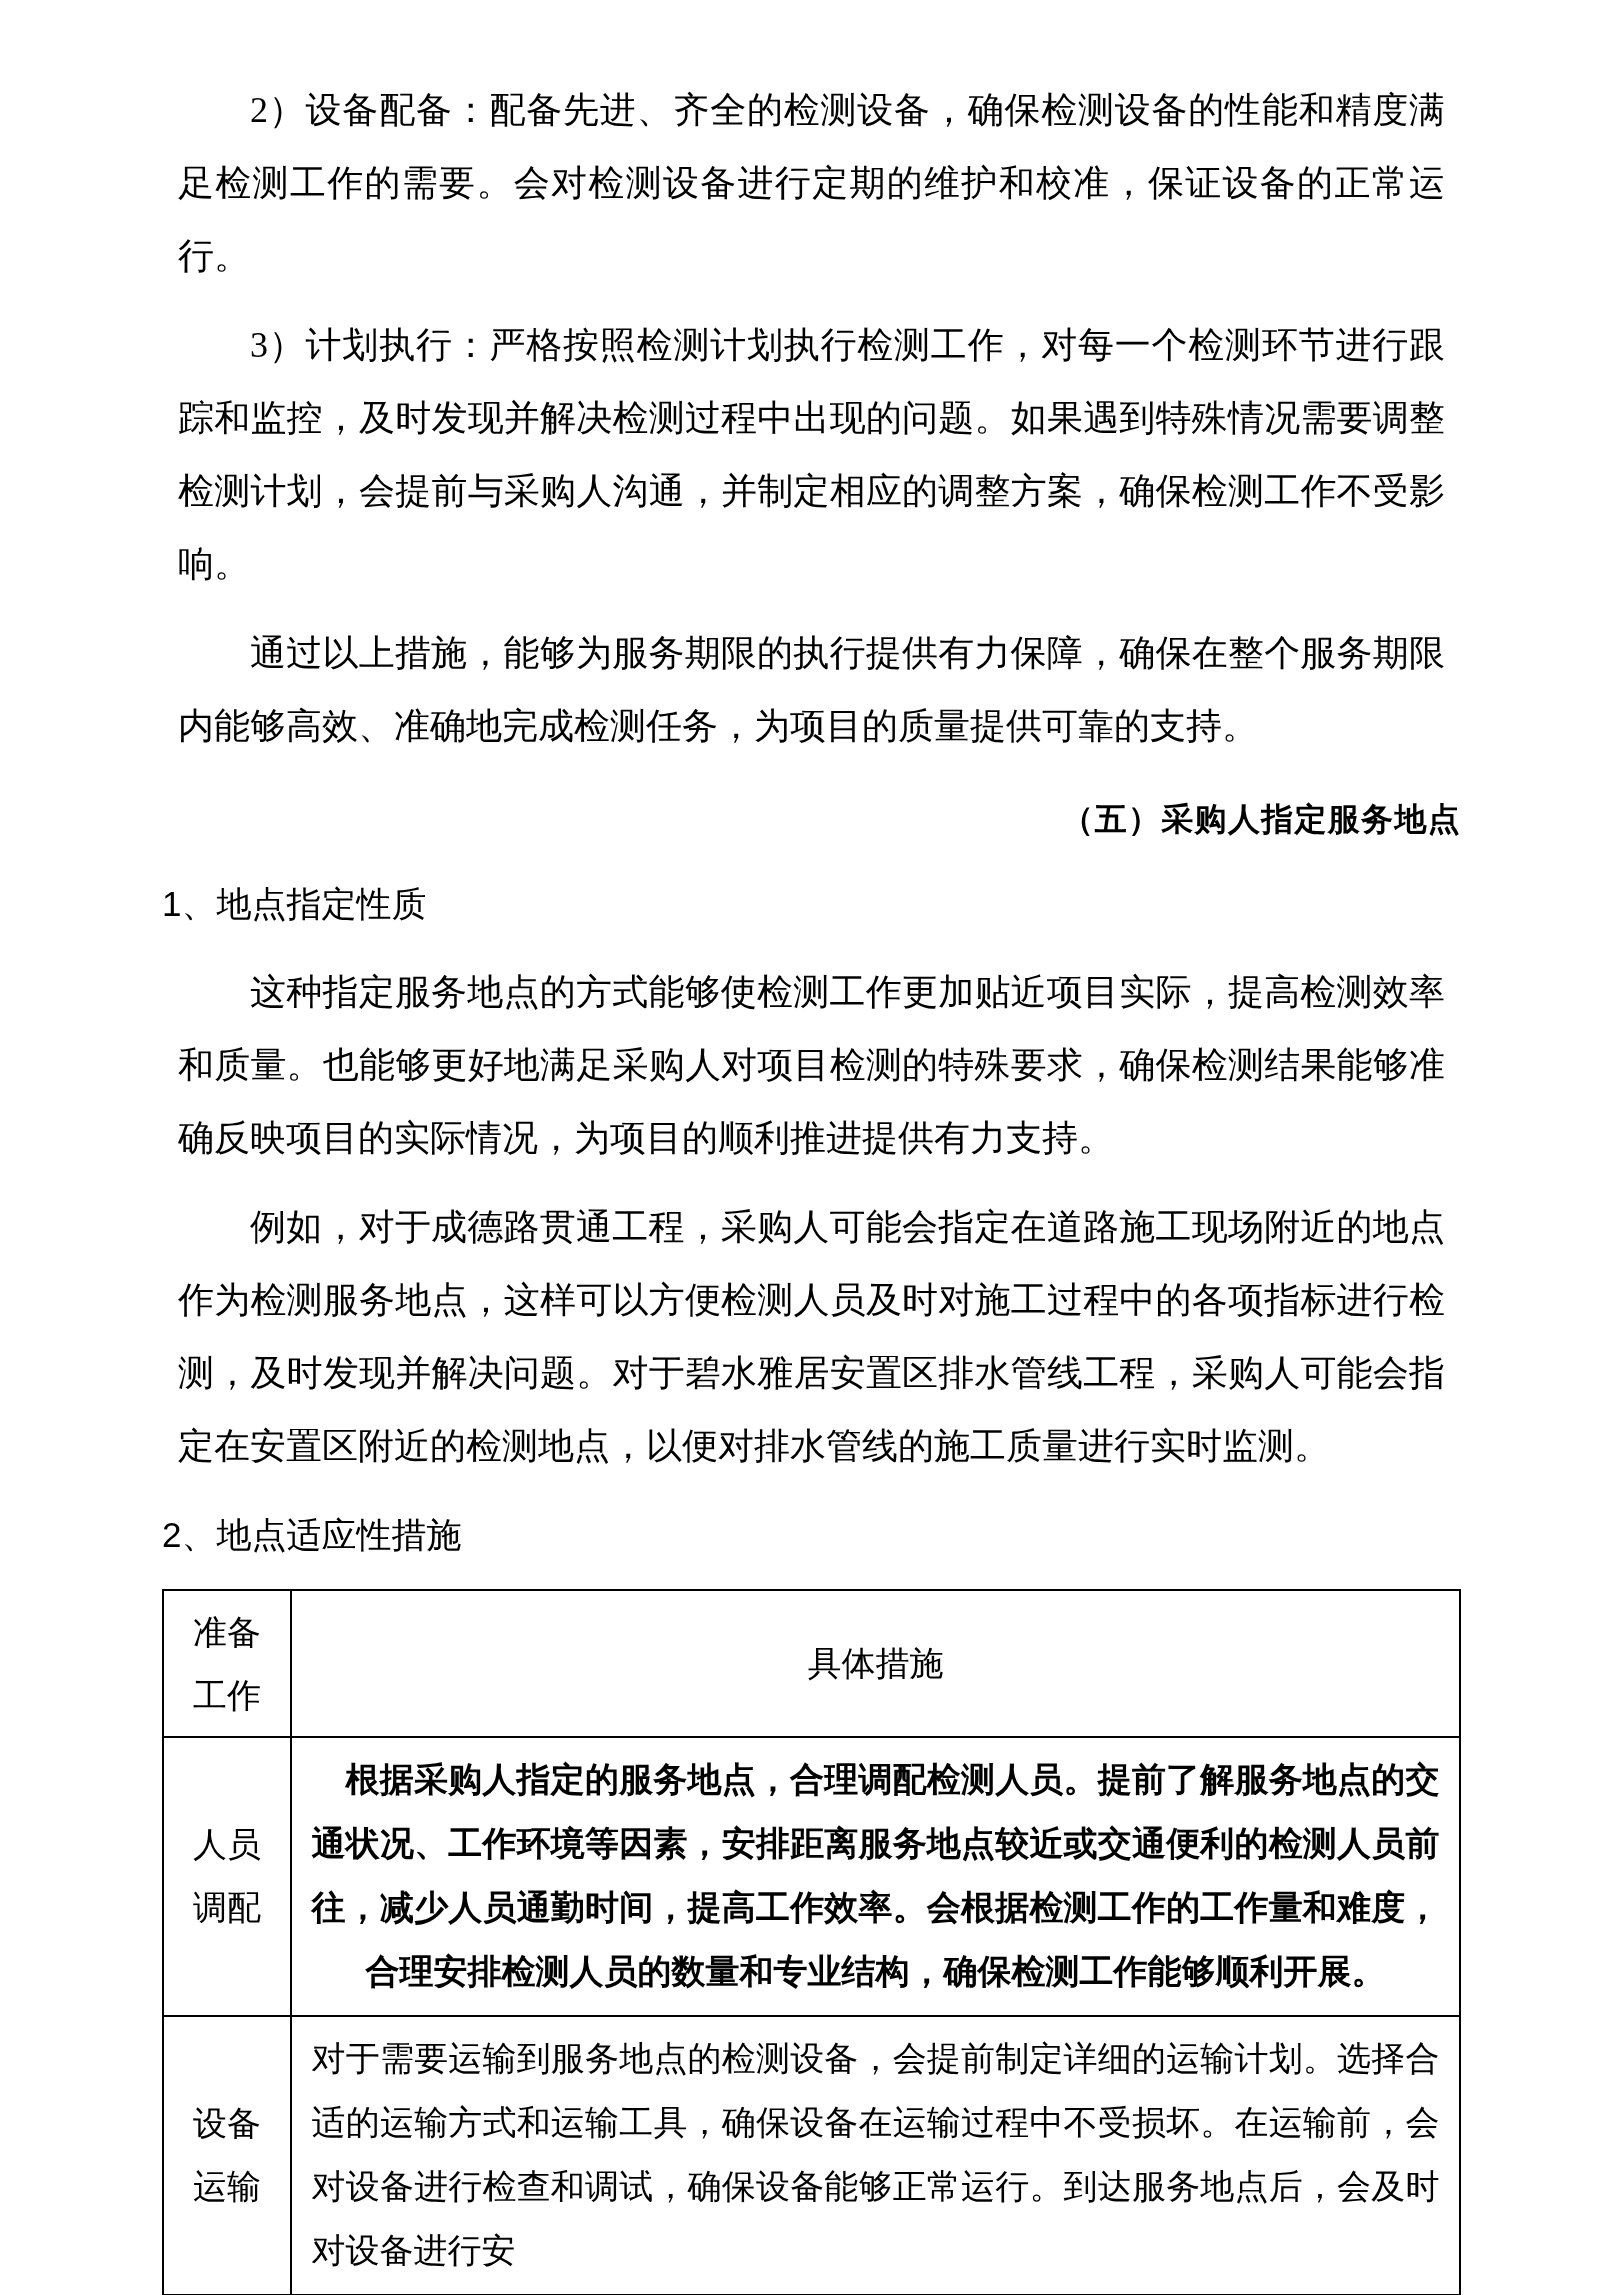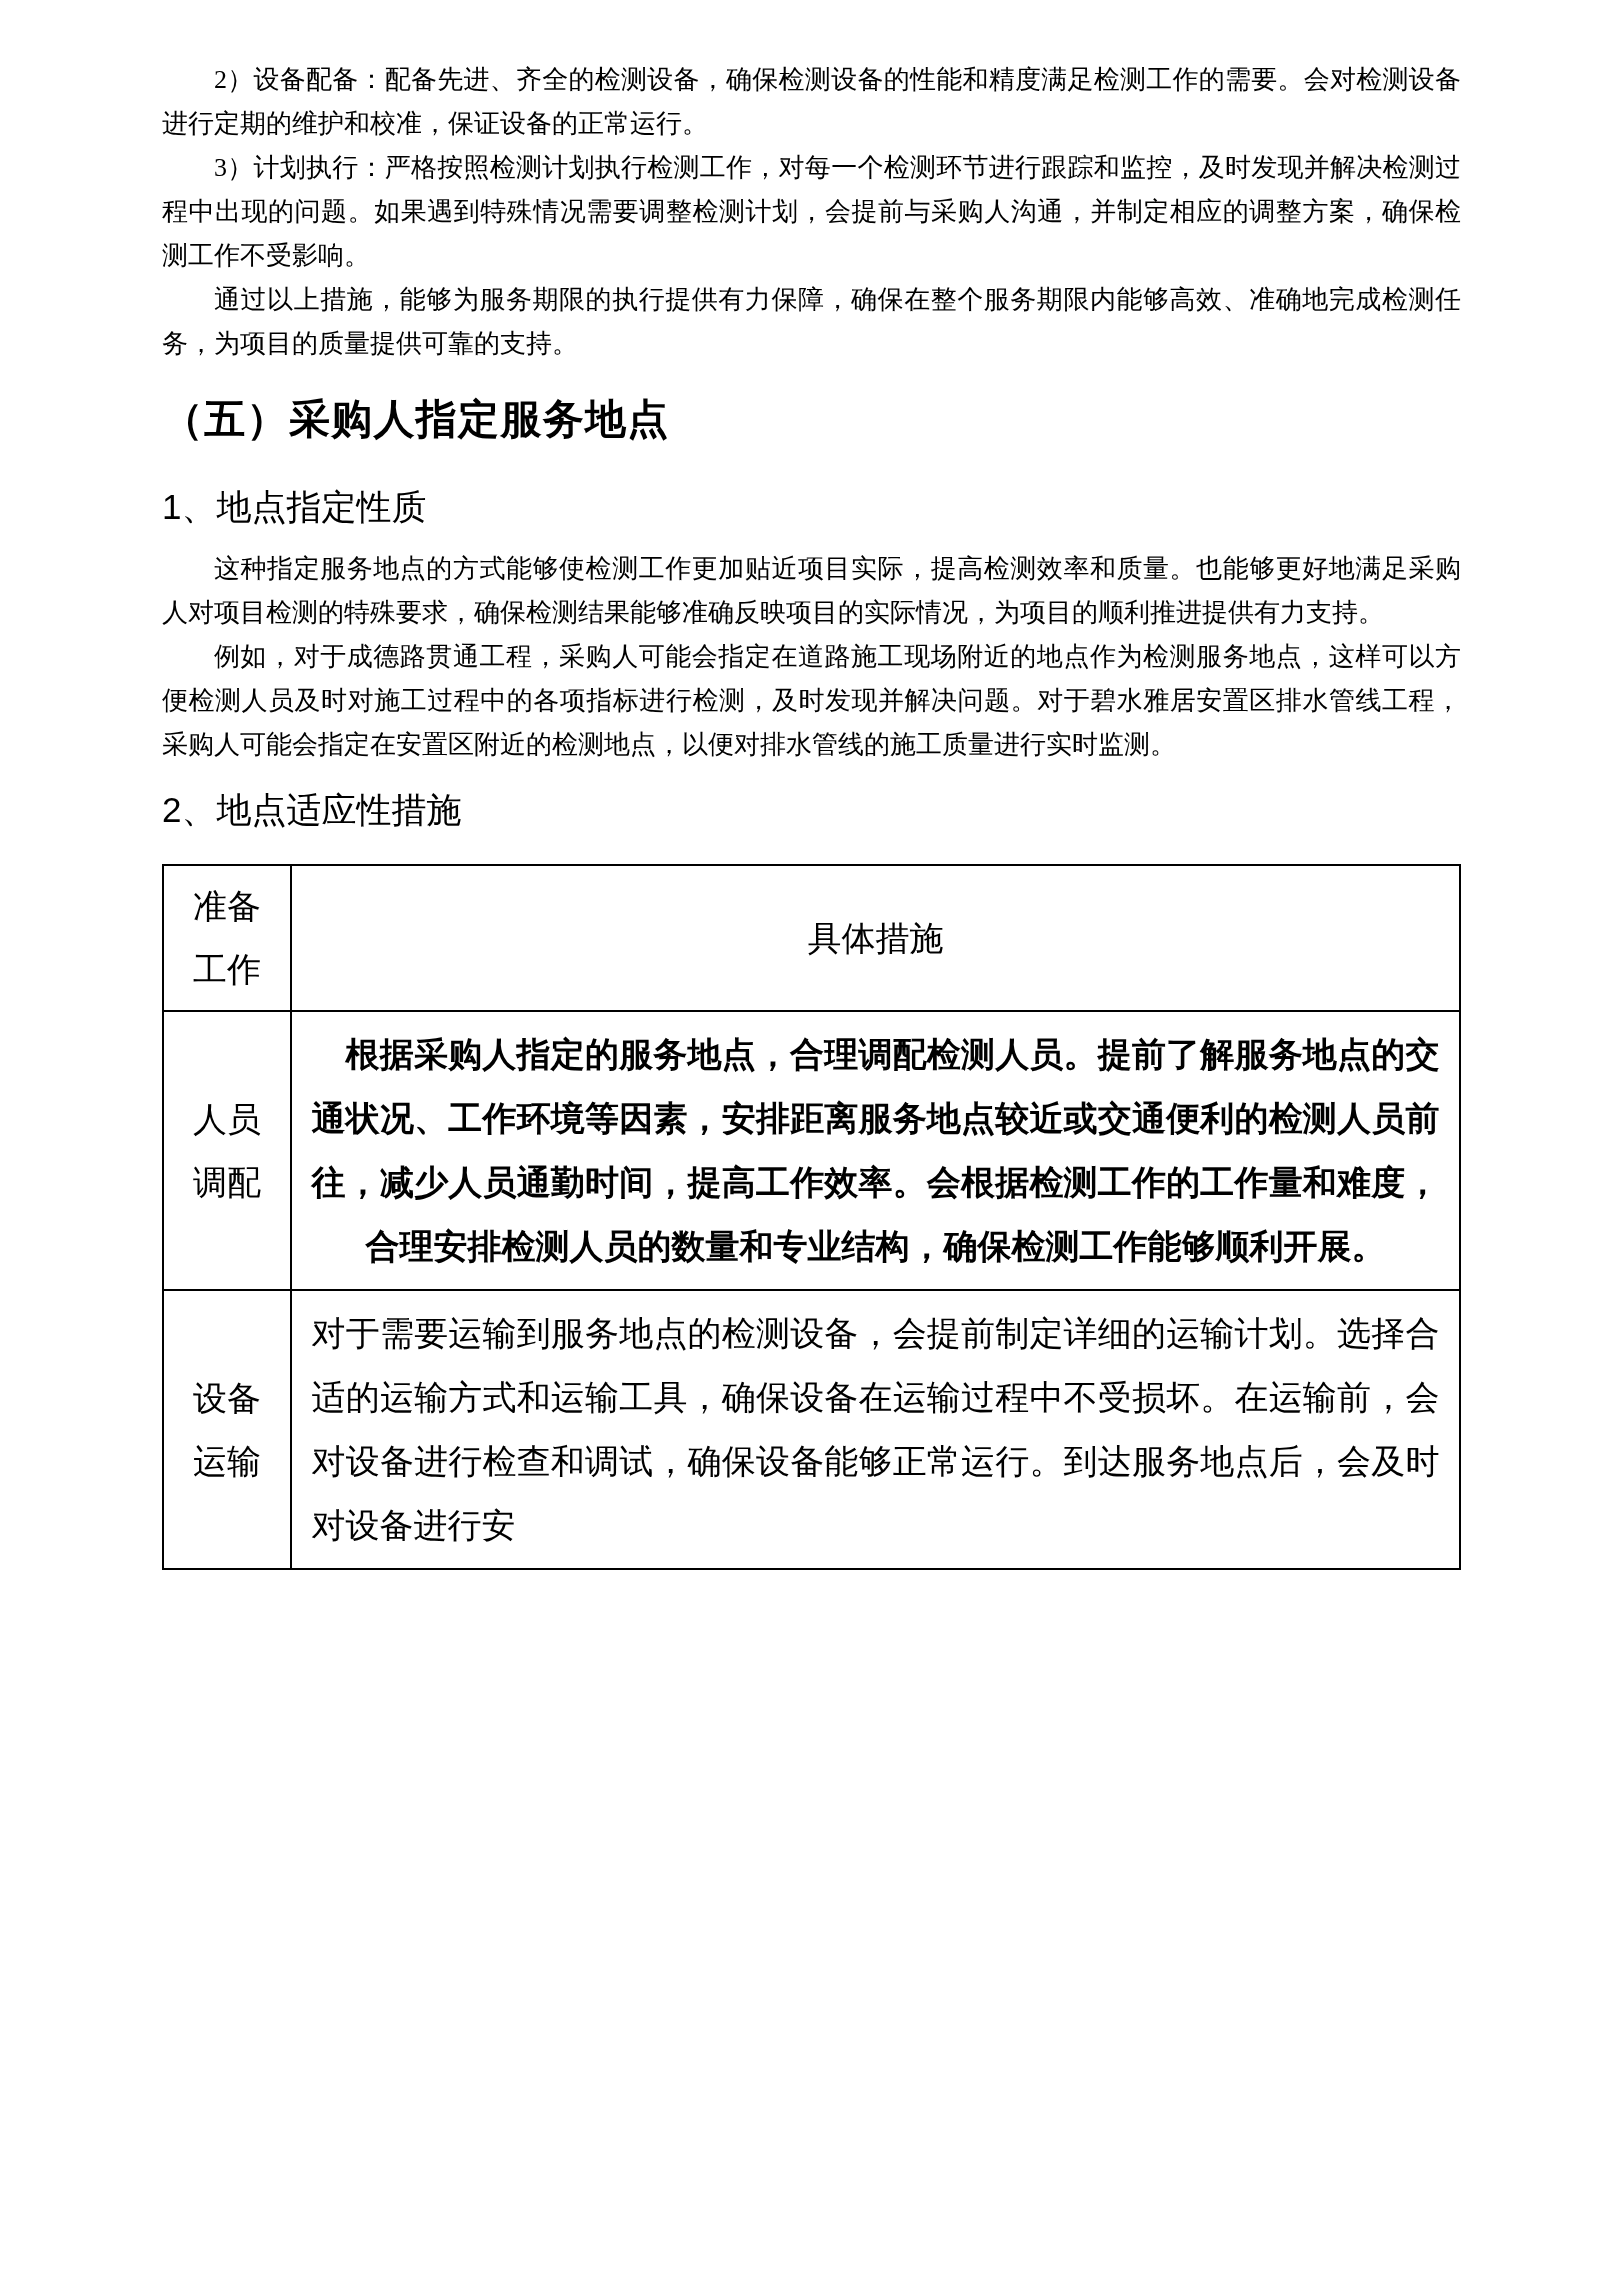--- a/index.html
+++ b/index.html
@@ -13,34 +13,35 @@
     height: 2295px;
     margin: 0 auto;
     background: #ffffff;
     box-sizing: border-box;
     padding: 58px 162px 0 162px;
     font-family: "Liberation Serif", "DejaVu Serif", serif;
     color: #000000;
     overflow: hidden;
   }
   .body-p {
-    font-size: 26px;
-    line-height: 44px;
+    font-size: 36px;
+    line-height: 73px;
     text-align: justify;
     text-indent: 2em;
-    margin: 0;
+    margin: 16px;
     word-break: break-all;
   }
   .section-heading {
-    font-family: Liberation Mono, monospace;
-    font-size: 41px;
+    font-family: Liberation Serif, serif;
+    font-size: 32px;
     font-weight: bold;
     line-height: 79px;
     margin: 17px 0 9.2px 0;
     letter-spacing: 1.3px;
+    text-align: right;
   }
   .sub-heading {
     font-family: "Liberation Sans", "DejaVu Sans", sans-serif;
     font-size: 35px;
     font-weight: normal;
     line-height: 72px;
     margin: 6.5px 0 3.9px 0;
   }
   table.measures {
     border-collapse: collapse;

